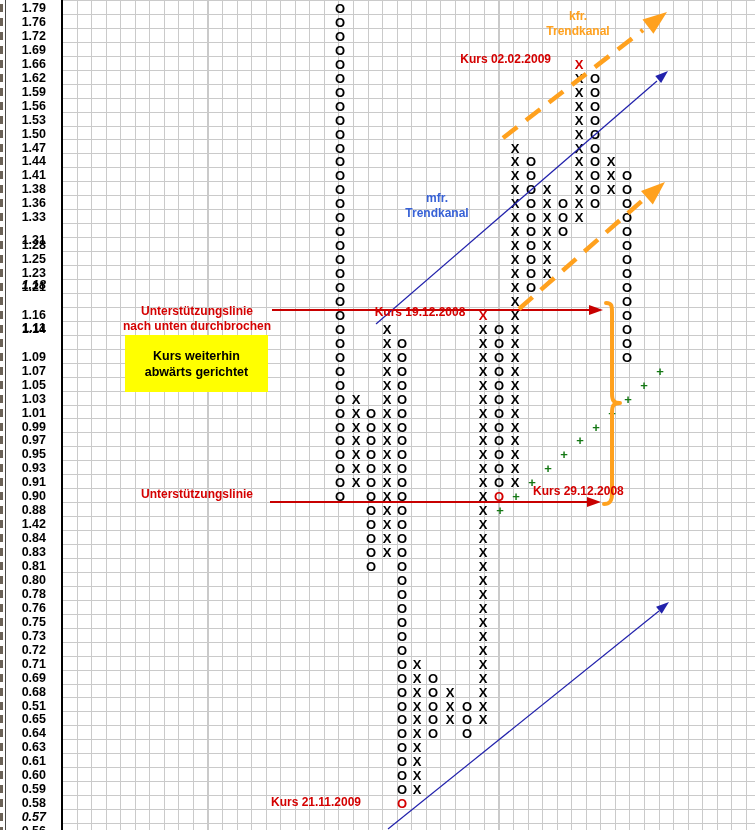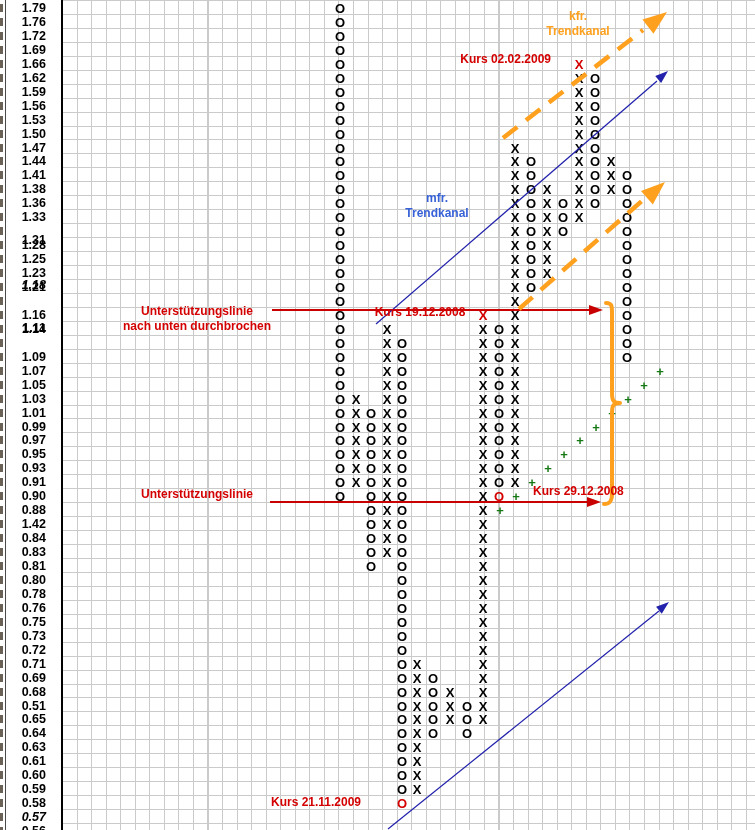--- a/index.html
+++ b/index.html
@@ -467,15 +467,19 @@
 
   <div class="ann red" style="left:316px;top:802px;transform:translate(-50%,-50%);">Kurs 21.11.2009</div>
 
   <div class="ann red ctr" style="left:197px;top:304px;transform:translateX(-50%);">
     <div>Unterstützungslinie</div>
     <div>nach unten durchbrochen</div>
   </div>
 
   <div class="ann red" style="left:197px;top:494px;transform:translate(-50%,-50%);">Unterstützungslinie</div>
 
+  <div id="note-box">
+    <div>Kurs weiterhin</div>
+    <div>abwärts gerichtet</div>
+  </div>
 
 
 </div>
 
 </body></html>

